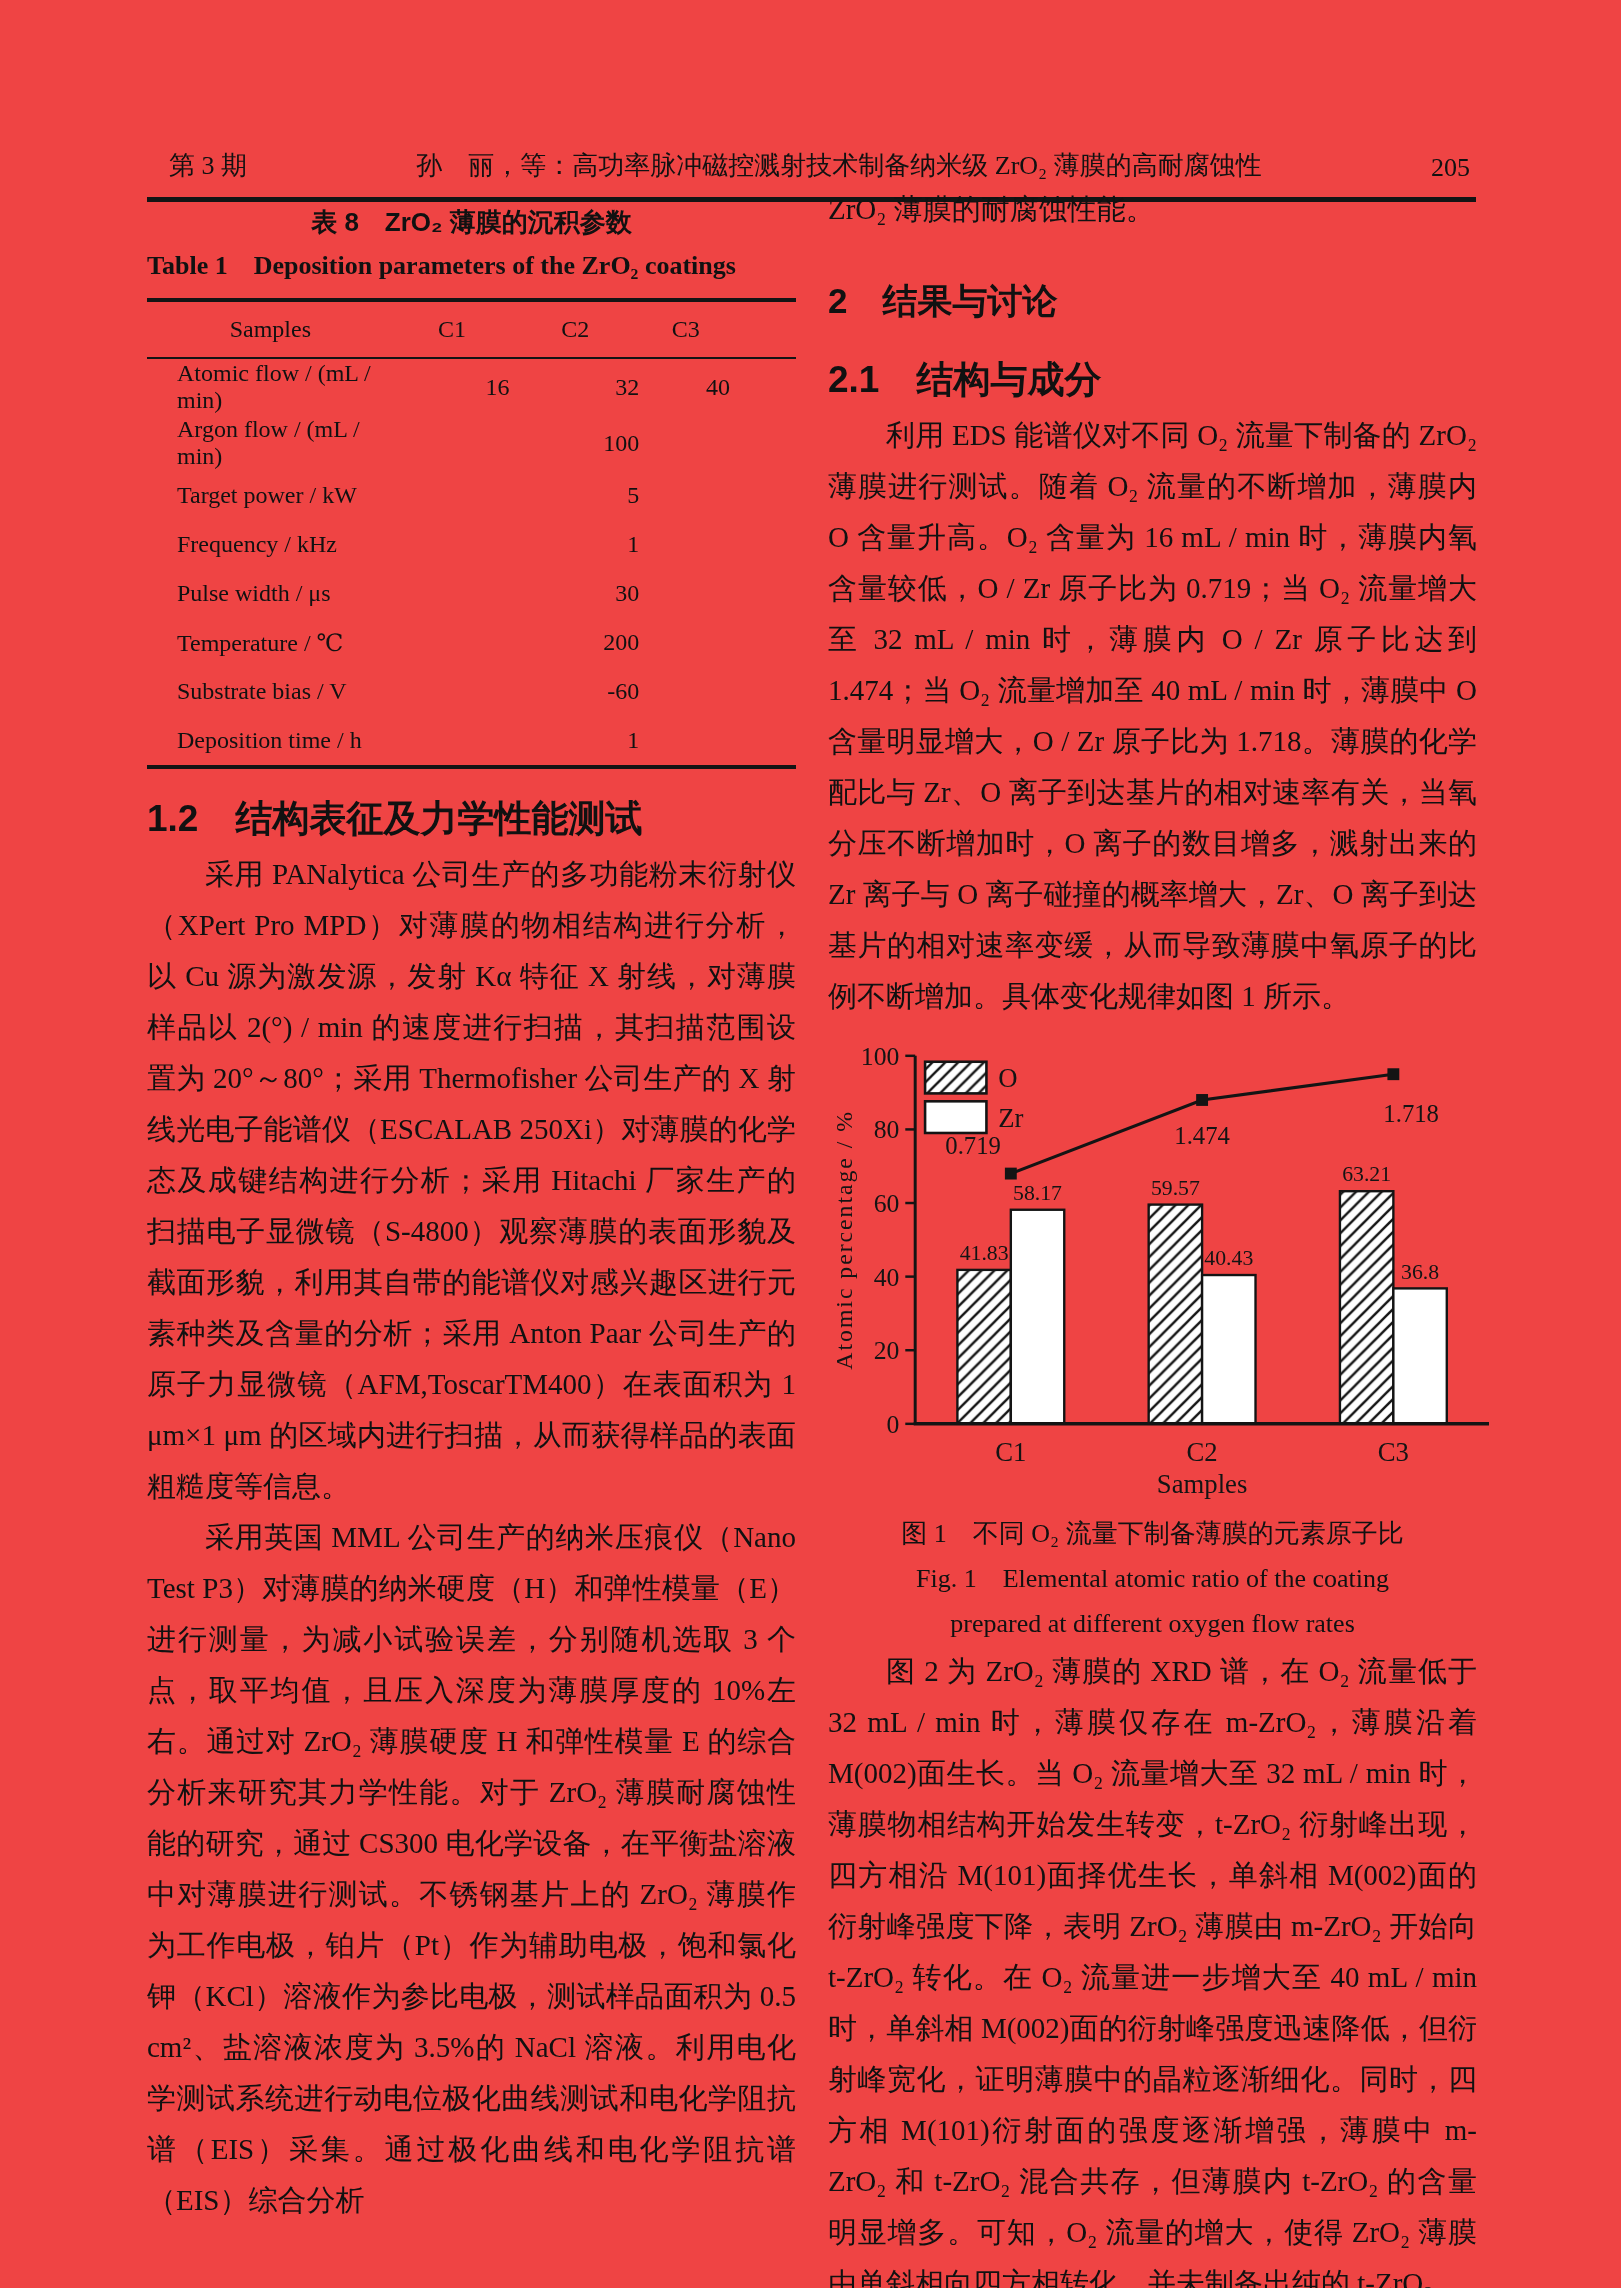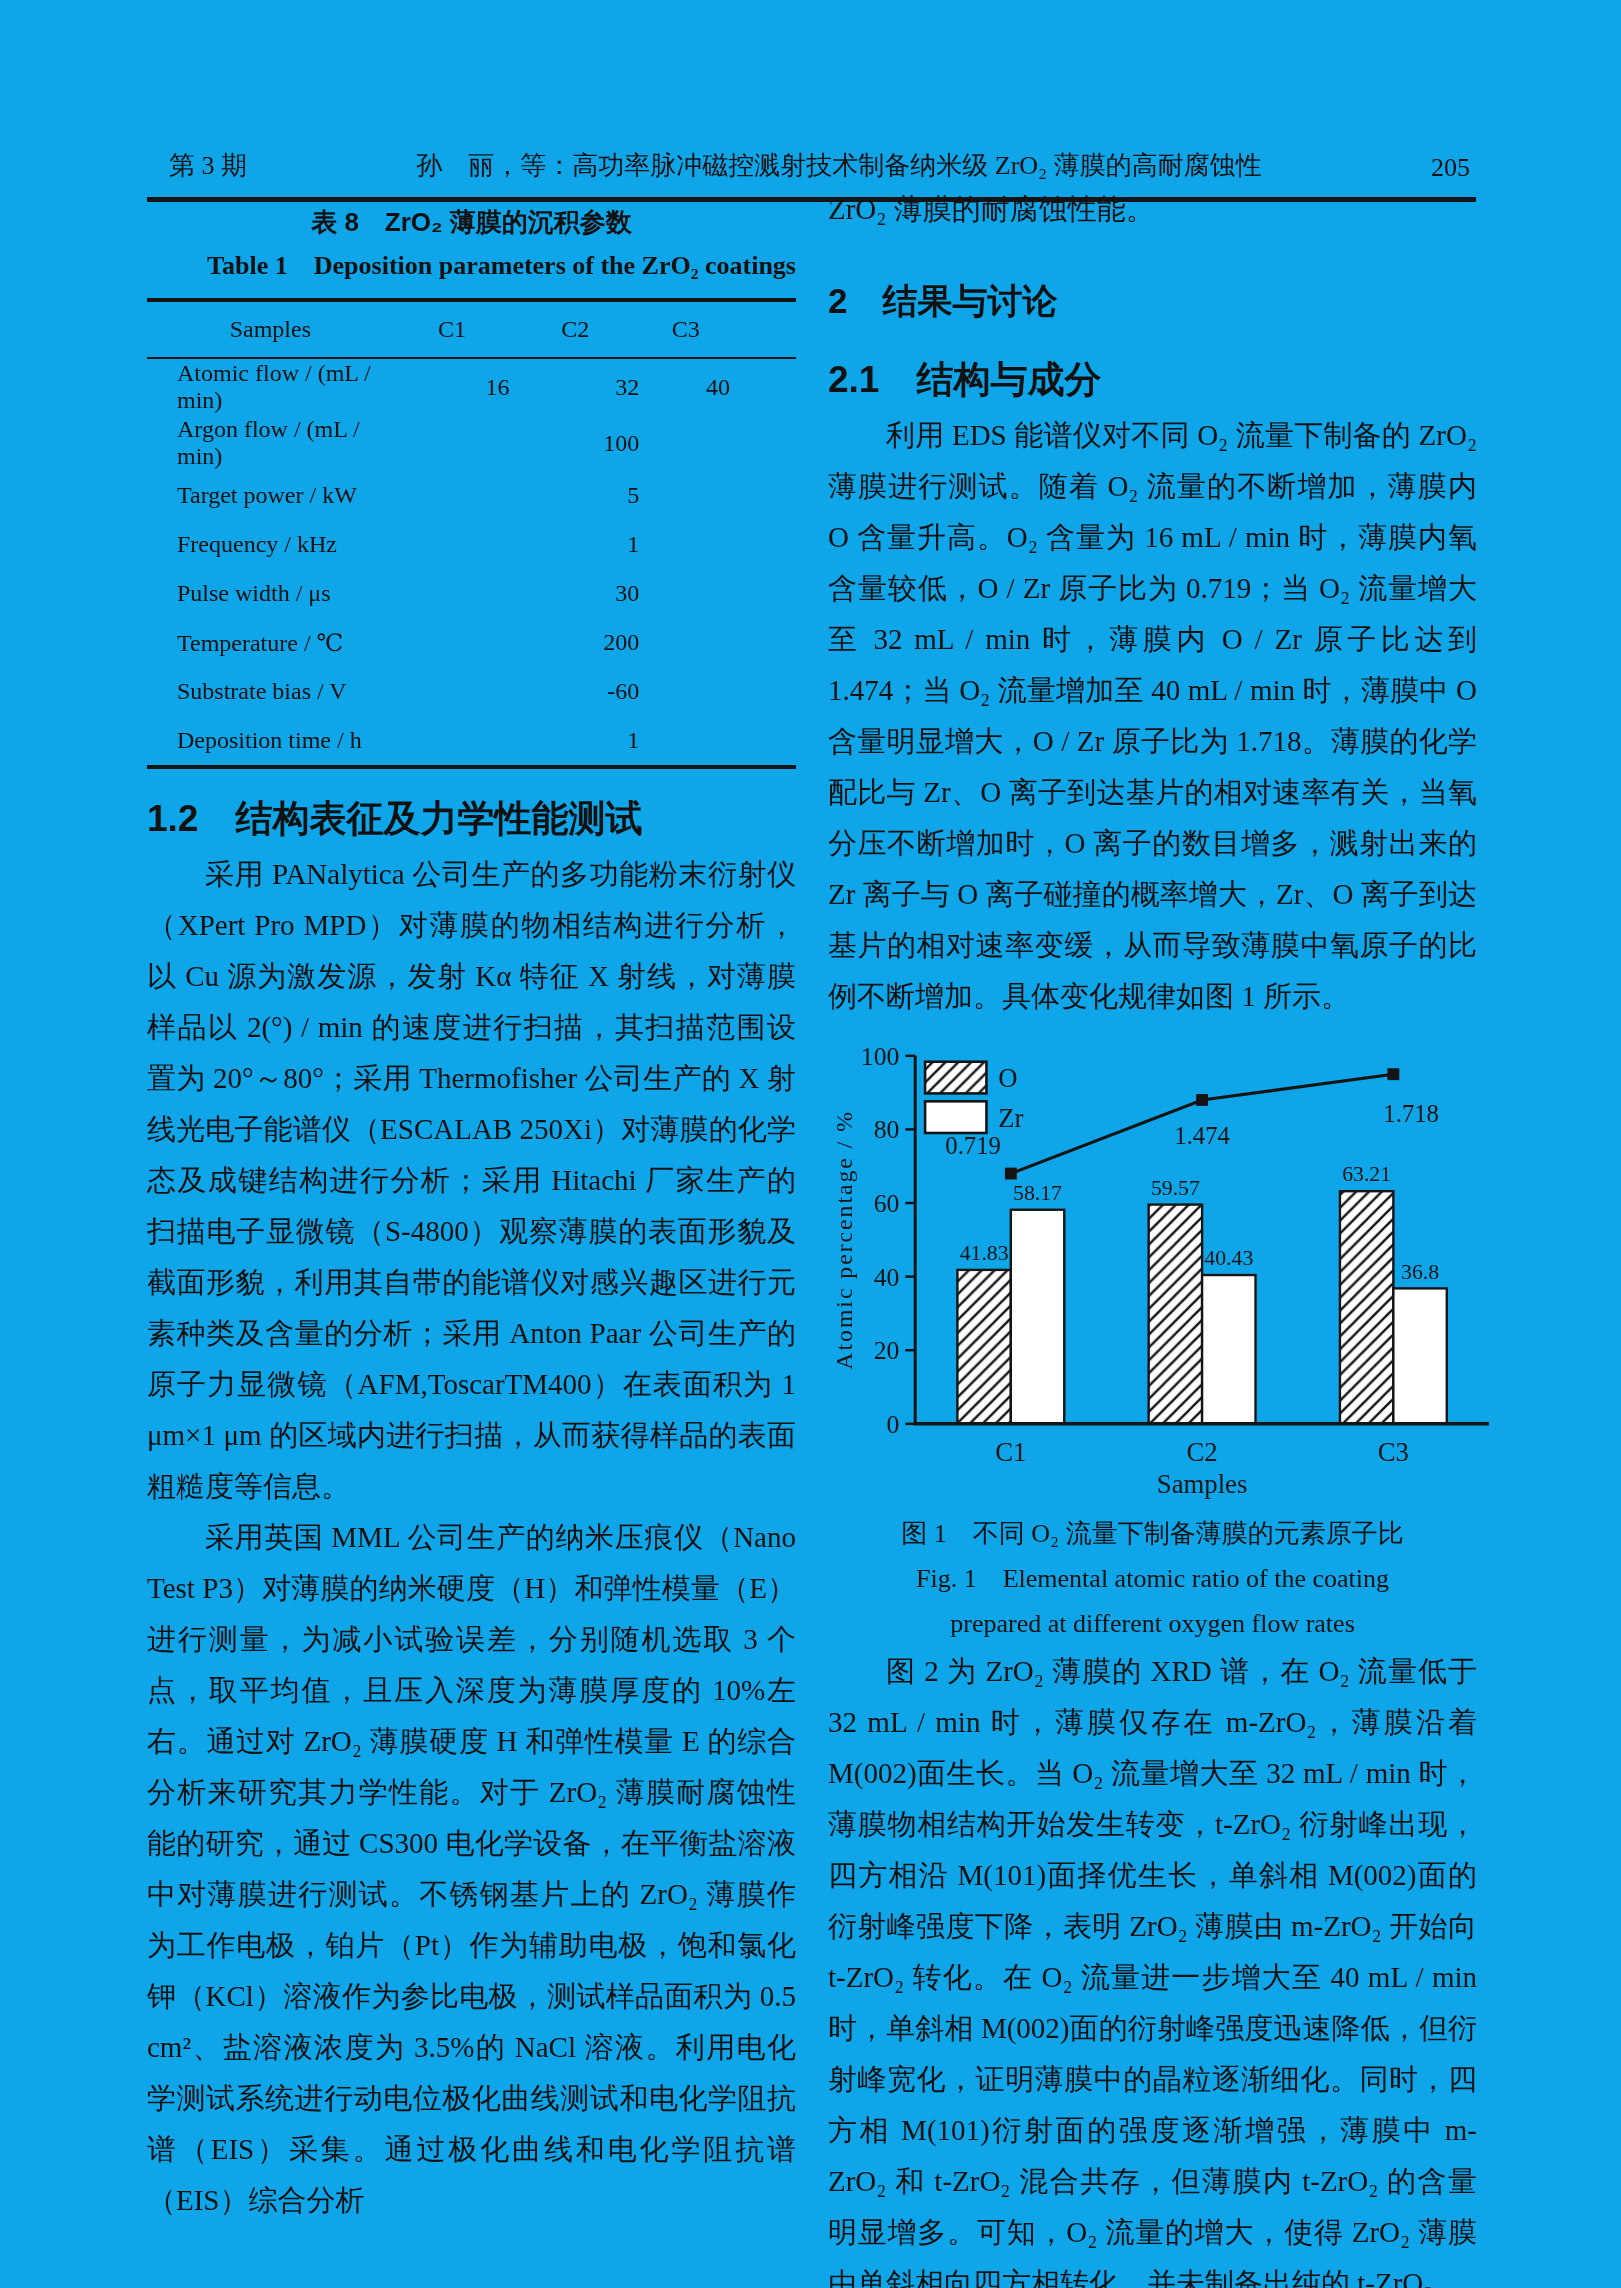--- a/index.html
+++ b/index.html
@@ -1,19 +1,19 @@
 <!DOCTYPE html>
 <html><head>
 <meta charset="utf-8">
 <style>
   html,body{margin:0;padding:0;background:#e8e8e8;}
   #page{
     position:relative;
     width:1622px;height:2289px;
-    background:#0ea5e9;
+    background:#ef4444;
     font-family:"Liberation Serif","DejaVu Serif",serif;
     color:#111;
     overflow:hidden;
   }
   
   .hdr{
     position:absolute;left:147px;top:117px;width:1329px;
     display:flex;align-items:flex-end;justify-content:space-between;
     font-size:26px;
     padding-bottom:14px;
@@ -30,21 +30,21 @@
     text-align:justify;
   }
   p.body.indent{text-indent:2em;}
   
   .tcap-zh{
     margin-top:16px;text-align:center;
     font-family:"Liberation Sans","DejaVu Sans",sans-serif;
     font-weight:700;font-size:26px;line-height:44px;
   }
   .tcap-en{
-    text-align:right;font-weight:700;font-size:26px;line-height:44px;
+    text-align:left;font-weight:700;font-size:26px;line-height:44px;
     font-family:"Liberation Serif","DejaVu Serif",serif;
   }
   
   table.params{
     width:100%;border-collapse:collapse;margin-top:10px;
     border-top:4px solid #141414;border-bottom:4px solid #141414;
     font-size:24px;
   }
   table.params th{
     font-weight:400;height:53px;

